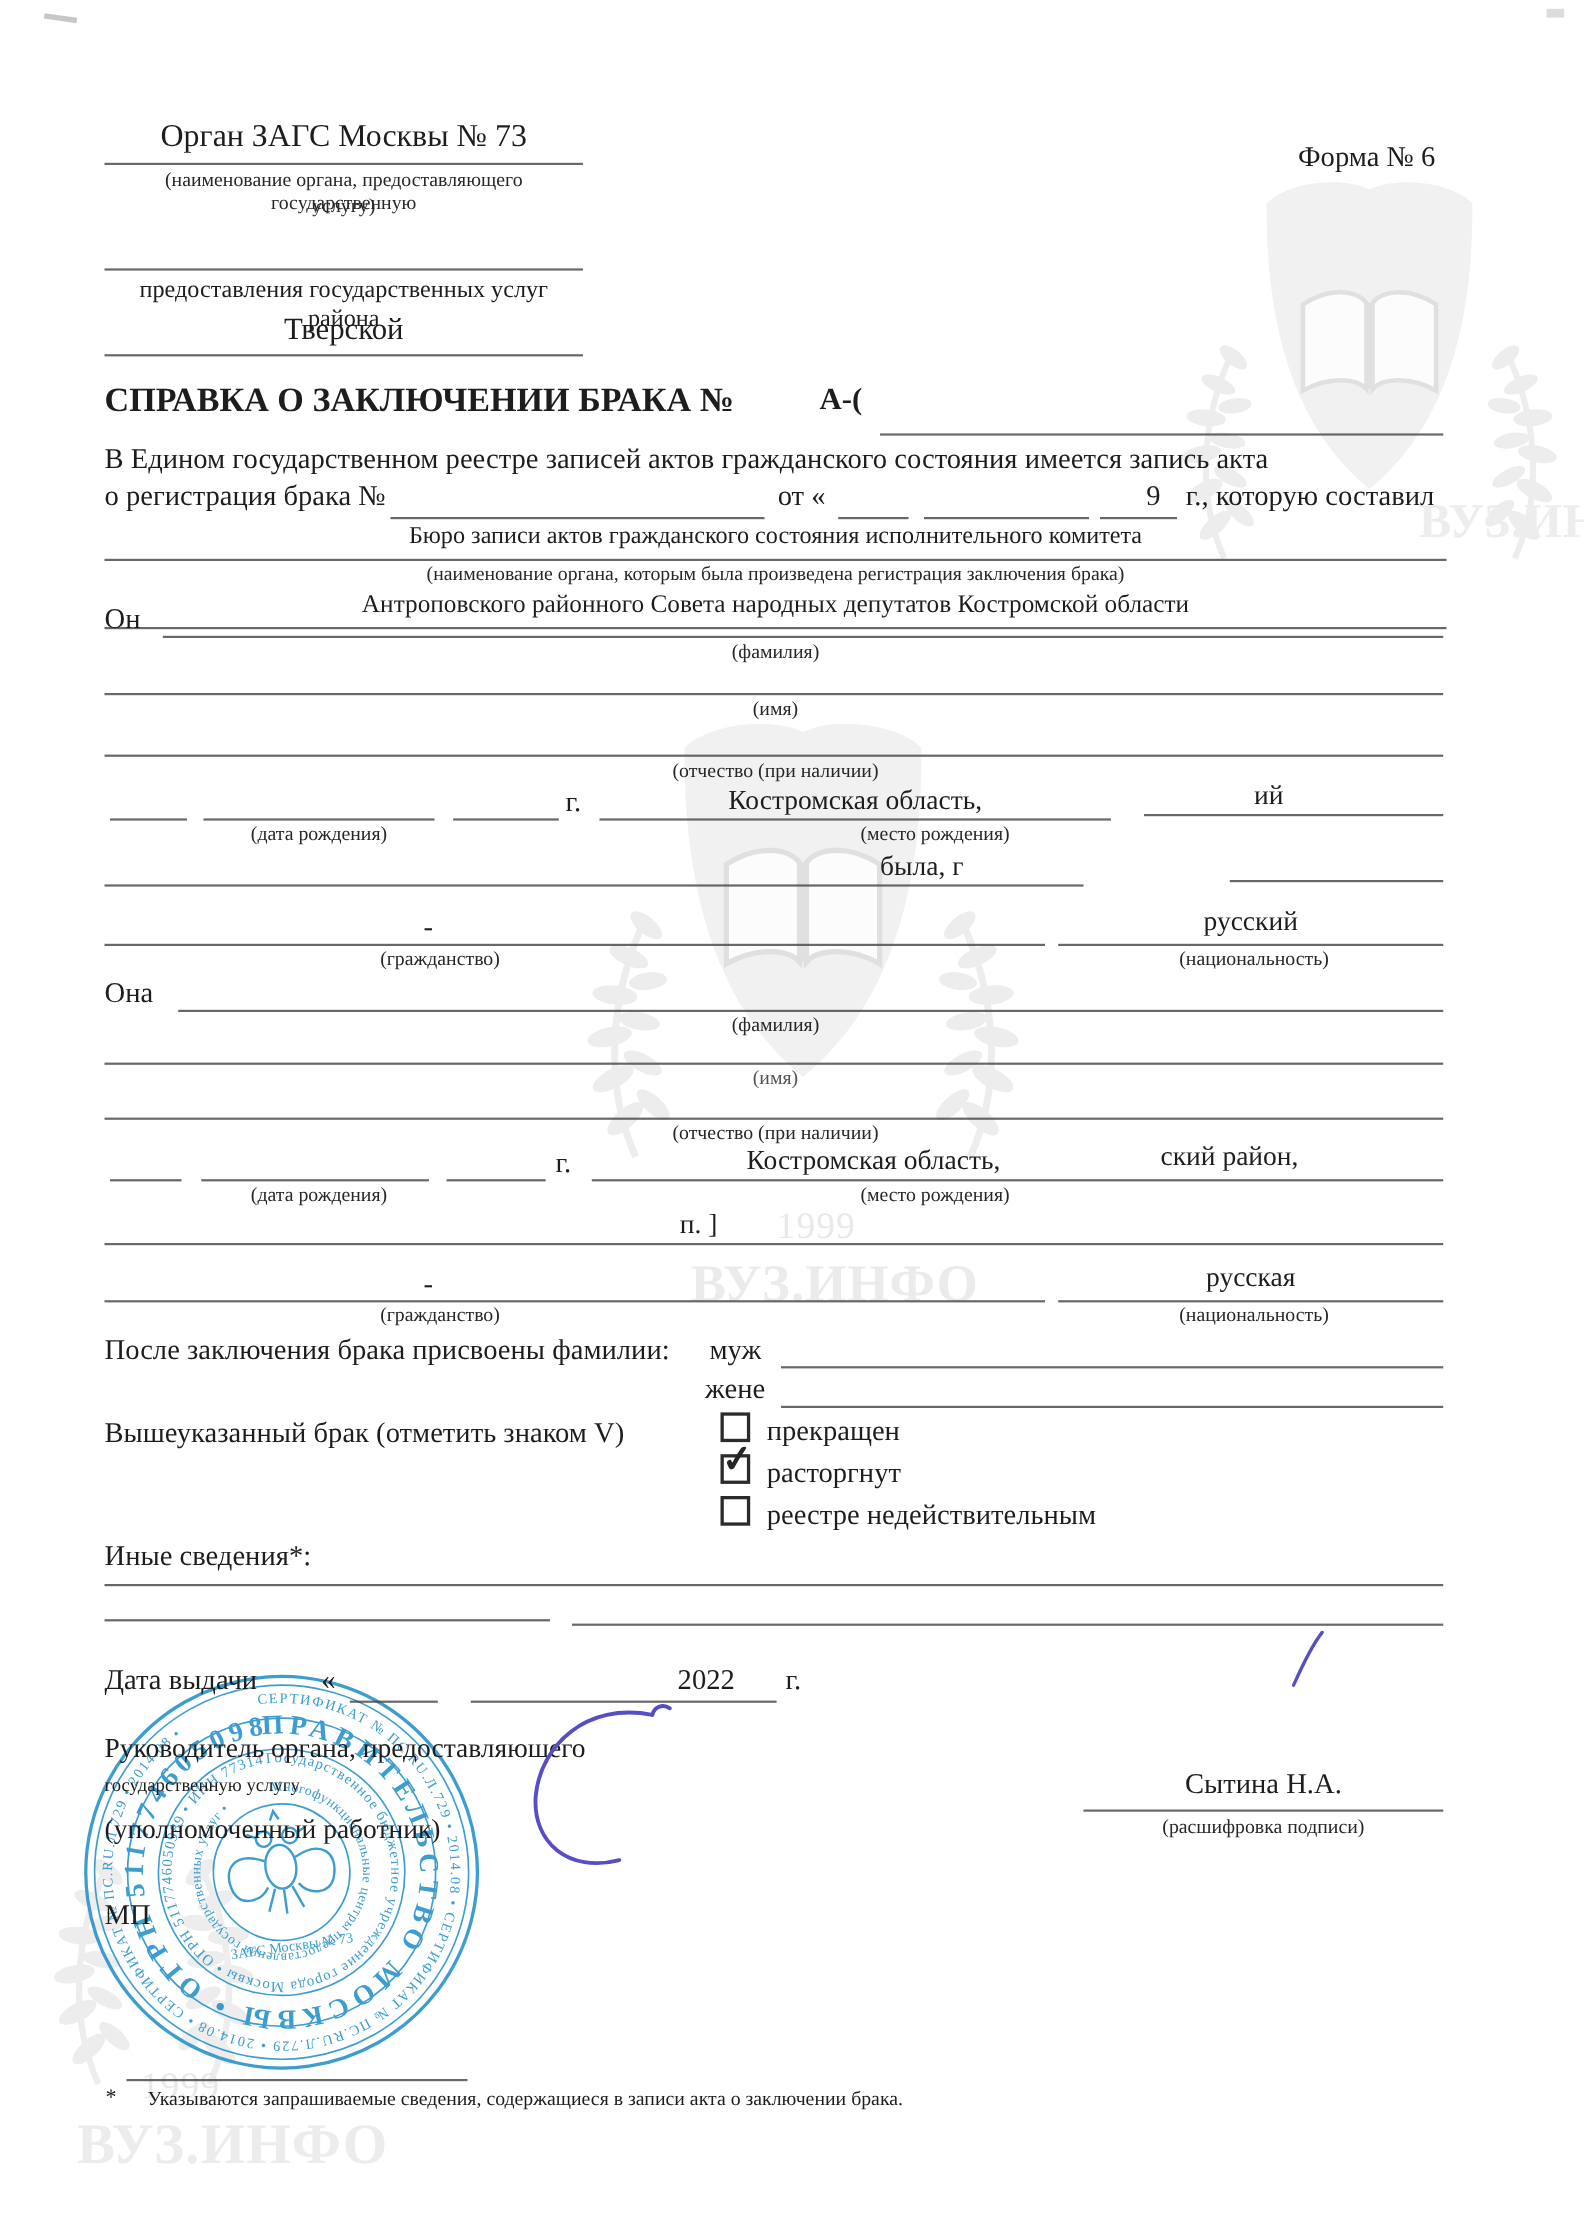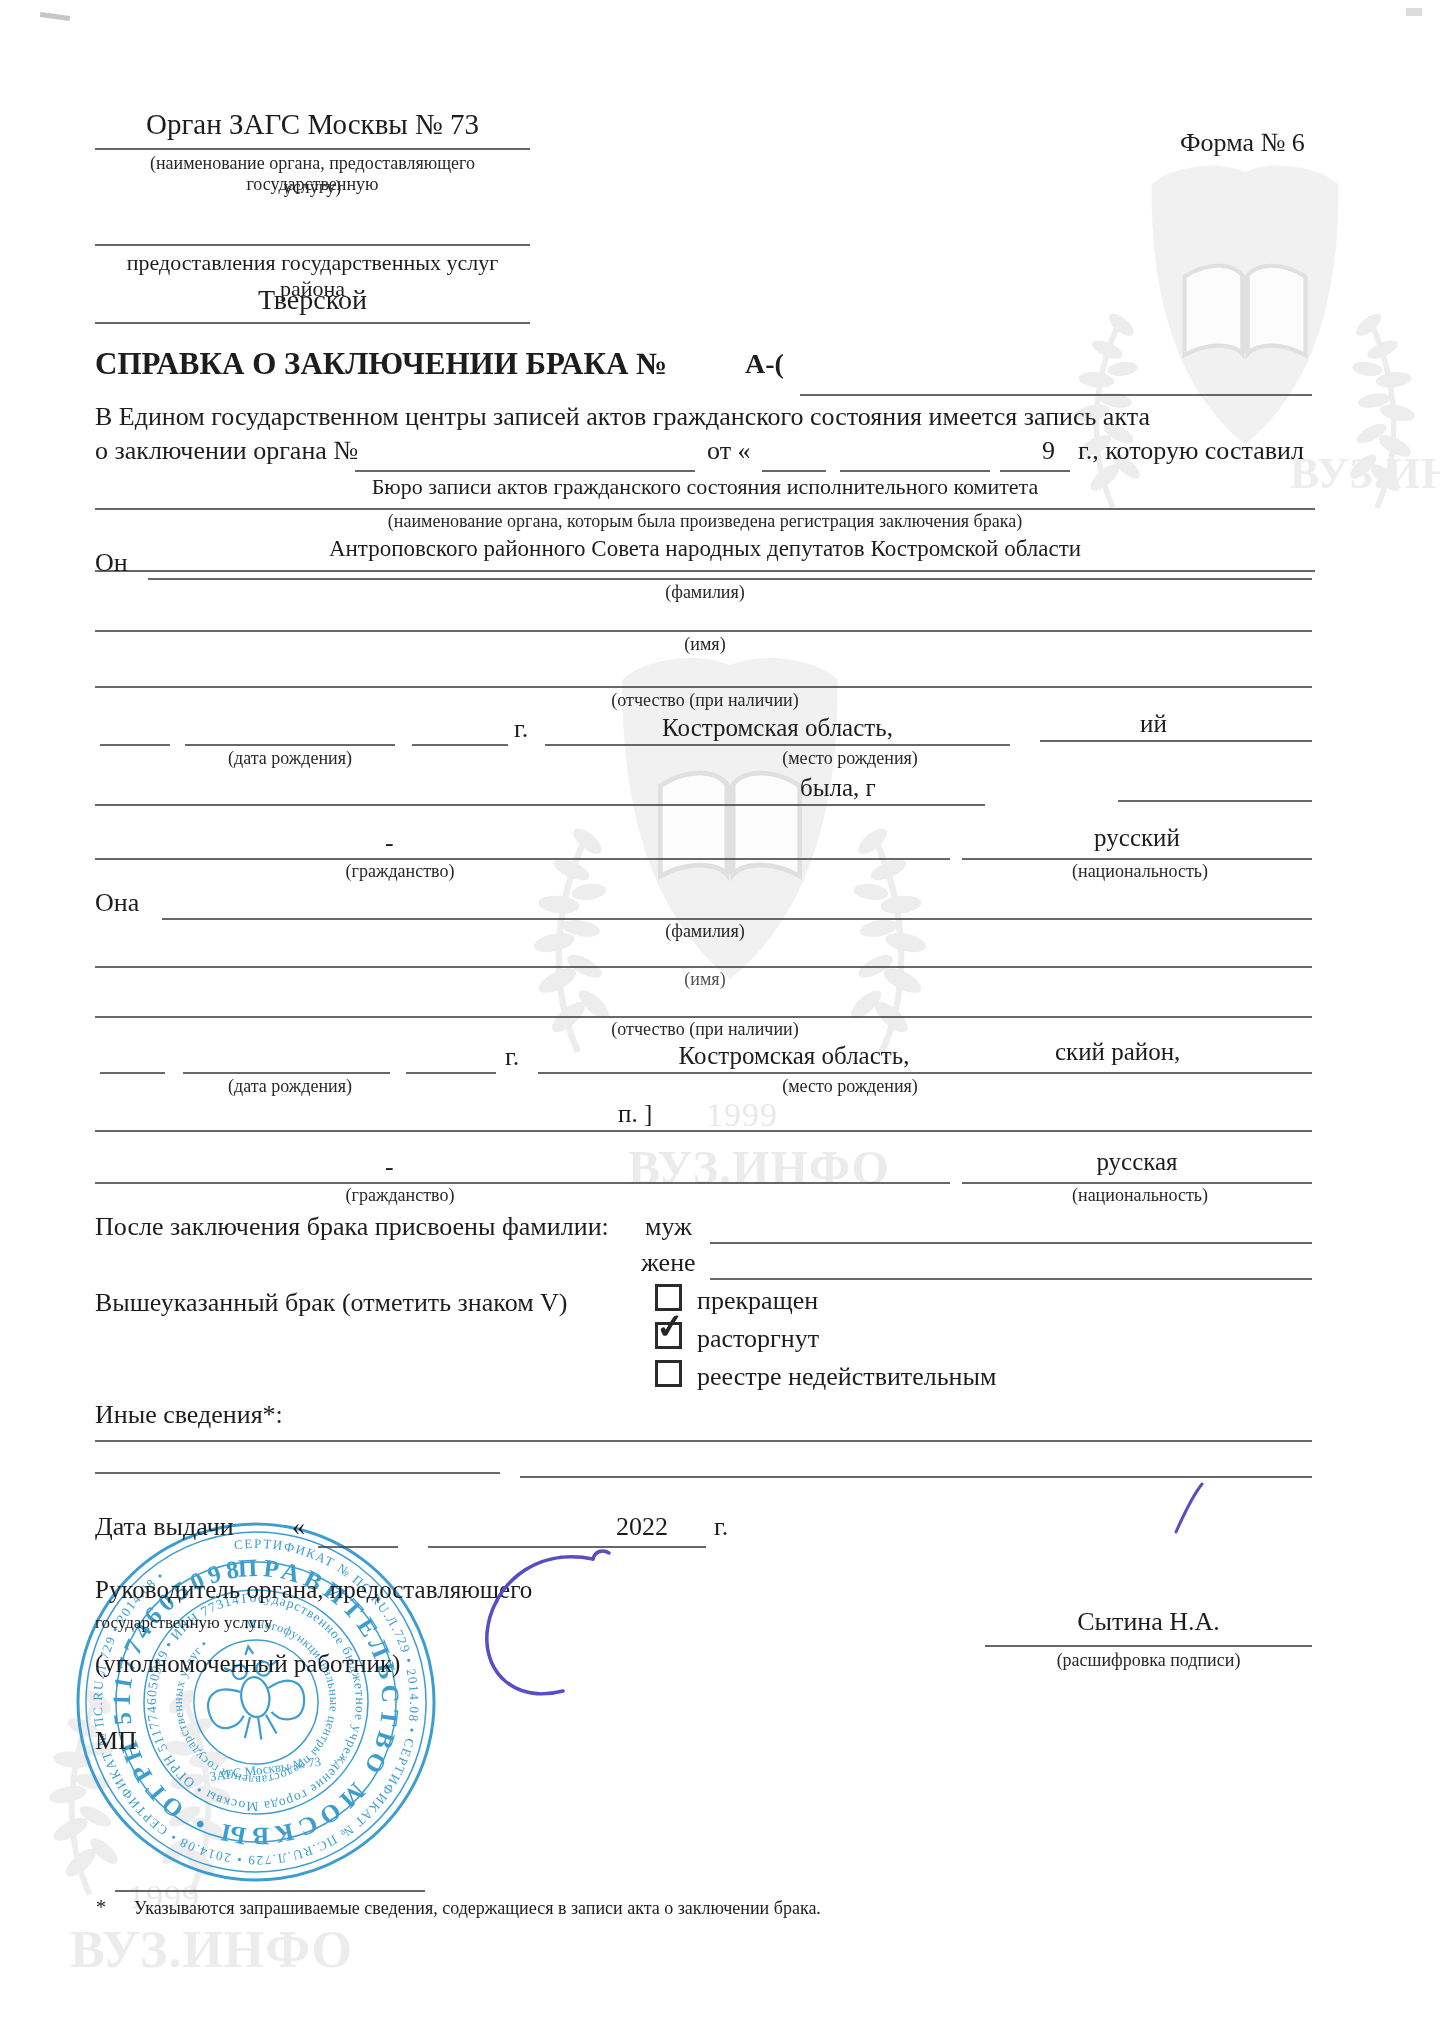--- a/index.html
+++ b/index.html
@@ -117,22 +117,22 @@
   <div class="ln" style="left:95px;top:244px;width:435px"></div>
   <div class="t c" style="left:95px;top:250px;width:435px;font-size:22px">предоставления государственных услуг района</div>
   <div class="t c" style="left:95px;top:284px;width:435px;font-size:28px">Тверской</div>
   <div class="ln" style="left:95px;top:322px;width:435px"></div>
   <div class="t" style="left:1180px;top:128px;font-size:26px">Форма № 6</div>
 
   <div class="t" style="left:95px;top:346px;font-size:31px;font-weight:bold">СПРАВКА О ЗАКЛЮЧЕНИИ БРАКА №</div>
   <div class="t" style="left:745px;top:348px;font-size:28px;font-weight:bold">А-(</div>
   <div class="ln" style="left:800px;top:394px;width:512px"></div>
 
-  <div class="t" style="left:95px;top:402px">В Едином государственном центры записей актов гражданского состояния имеется запись акта</div>
-  <div class="t" style="left:95px;top:436px">о заключении органа №</div>
+  <div class="t" style="left:95px;top:402px">В Едином государственном реестре записей актов гражданского состояния имеется запись акта</div>
+  <div class="t" style="left:95px;top:436px">о регистрация брака №</div>
   <div class="ln" style="left:355px;top:470px;width:340px"></div>
   <div class="t" style="left:707px;top:436px">от «</div>
   <div class="ln" style="left:762px;top:470px;width:64px"></div>
   <div class="ln" style="left:840px;top:470px;width:150px"></div>
   <div class="t" style="left:1042px;top:436px">9</div>
   <div class="ln" style="left:1000px;top:470px;width:70px"></div>
   <div class="t" style="left:1078px;top:436px">г., которую составил</div>
 
   <div class="t c" style="left:95px;top:474px;width:1220px;font-size:22px">Бюро записи актов гражданского состояния исполнительного комитета</div>
   <div class="ln" style="left:95px;top:508px;width:1220px"></div>

